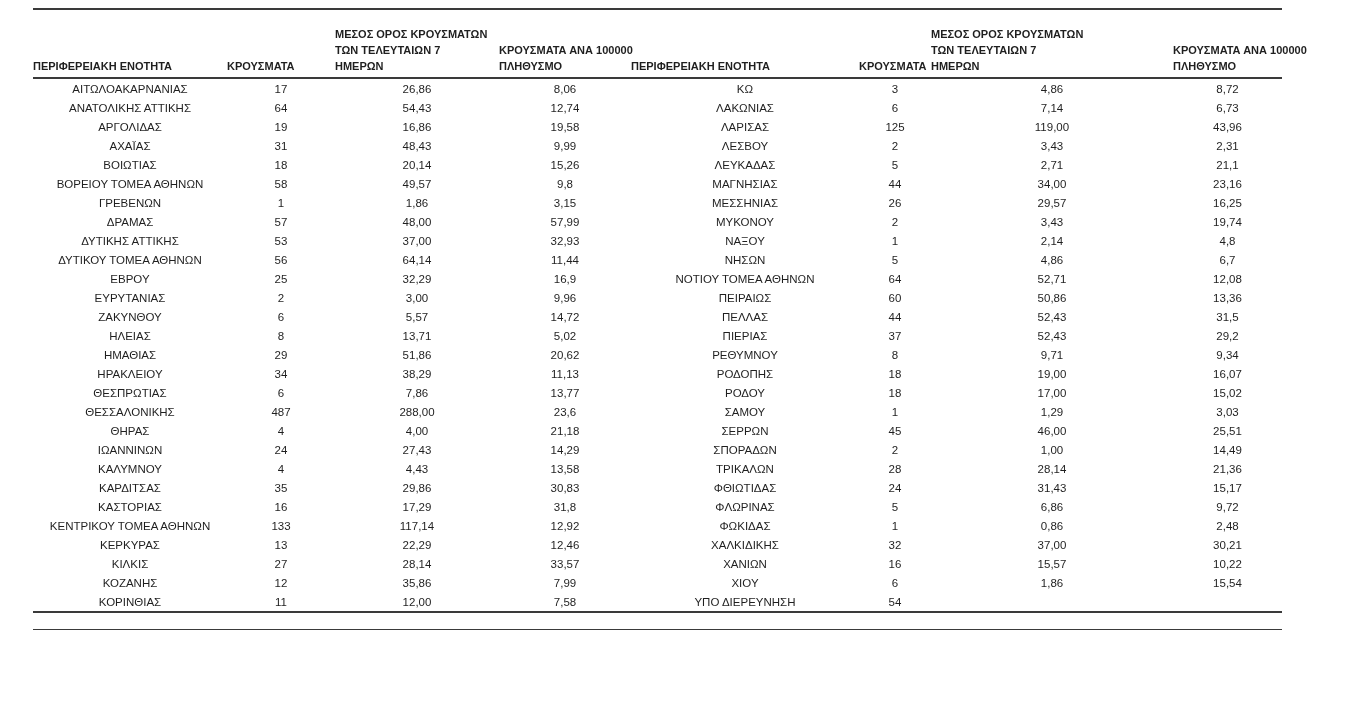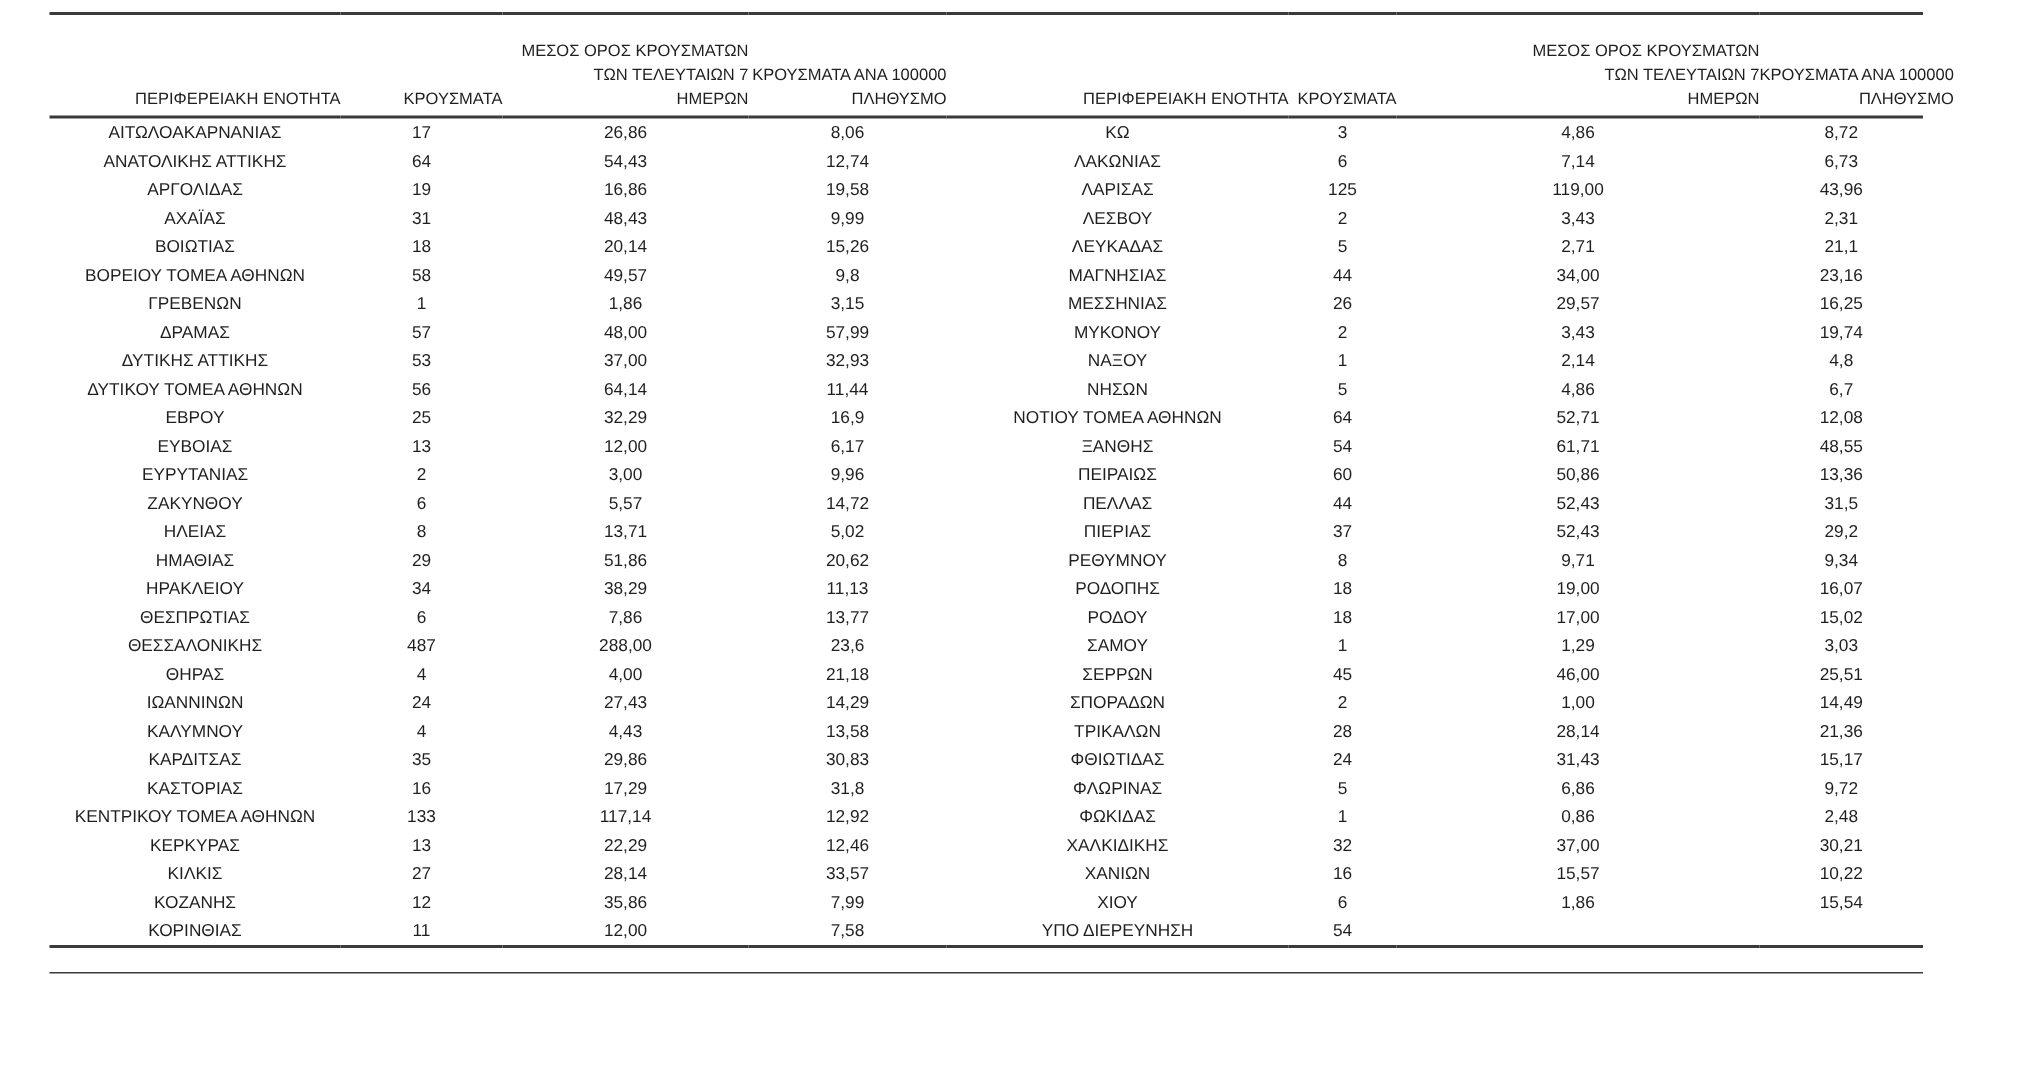--- a/index.html
+++ b/index.html
@@ -28,22 +28,22 @@
   col.c1 { width: 194px; }
   col.c2 { width: 108px; }
   col.c3 { width: 164px; }
   col.c4 { width: 132px; }
   col.c5 { width: 228px; }
   col.c6 { width: 72px;  }
   col.c7 { width: 242px; }
   col.c8 { width: 109px; }
   thead th {
     vertical-align: bottom;
-    text-align: right;
-    font-weight: normal;
+    text-align: left;
+    font-weight: bold;
     font-size: 11px;
     height: 64px;
     padding: 0 0 3px 0;
     border-bottom: 2px solid #3a3a3a;
   }
   thead .hdr {
     display: inline-block;
     white-space: pre;
     line-height: 16px;
   }
@@ -201,30 +201,20 @@
           <td>ΕΒΡΟΥ</td>
           <td>25</td>
           <td>32,29</td>
           <td>16,9</td>
           <td>ΝΟΤΙΟΥ ΤΟΜΕΑ ΑΘΗΝΩΝ</td>
           <td>64</td>
           <td>52,71</td>
           <td>12,08</td>
         </tr>
         <tr>
-          <td>ΕΥΒΟΙΑΣ</td>
-          <td>13</td>
-          <td>12,00</td>
-          <td>6,17</td>
-          <td>ΞΑΝΘΗΣ</td>
-          <td>54</td>
-          <td>61,71</td>
-          <td>48,55</td>
-        </tr>
-        <tr>
           <td>ΕΥΡΥΤΑΝΙΑΣ</td>
           <td>2</td>
           <td>3,00</td>
           <td>9,96</td>
           <td>ΠΕΙΡΑΙΩΣ</td>
           <td>60</td>
           <td>50,86</td>
           <td>13,36</td>
         </tr>
         <tr>

